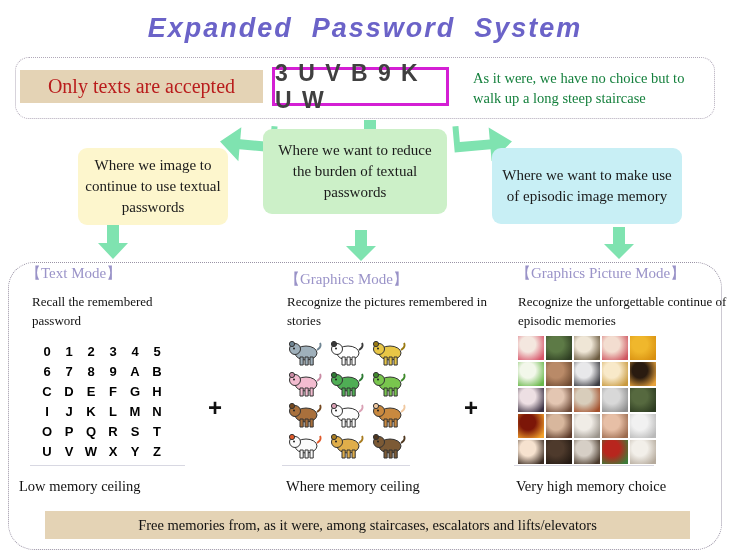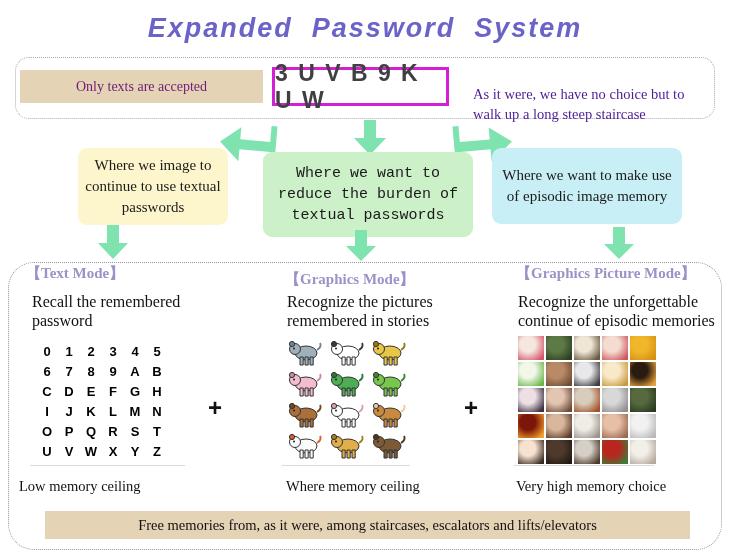--- a/index.html
+++ b/index.html
@@ -47,22 +47,22 @@
   #accepted-box {
     position: absolute;
     left: 20px;
     top: 70px;
     width: 243px;
     height: 33px;
     background: #e4d3b5;
     display: flex;
     align-items: center;
     justify-content: center;
-    font-size: 14px;
-    color: #701a75;
+    font-size: 20px;
+    color: #b91c1c;
   }
   #password-box {
     position: absolute;
     left: 272px;
     top: 67px;
     width: 177px;
     height: 39px;
     border: 3px solid #d41fd4;
     box-sizing: border-box;
     background: #ffffff;
@@ -71,25 +71,25 @@
     justify-content: center;
     font-family: "Liberation Sans", "DejaVu Sans", sans-serif;
     font-weight: bold;
     font-size: 23px;
     letter-spacing: 2px;
     color: #404040;
   }
   #staircase-note {
     position: absolute;
     left: 473px;
-    top: 84px;
+    top: 68px;
     width: 243px;
     font-size: 14.5px;
     line-height: 20px;
-    color: #4c1d95;
+    color: #15803d;
   }
 
   
   .fan-arrow {
     position: absolute;
   }
 
   
   .opt-box {
     position: absolute;
@@ -102,23 +102,22 @@
     font-size: 15px;
     line-height: 21px;
     color: #1a1a1a;
     padding: 4px 6px;
   }
   #opt-text {
     left: 78px;  top: 148px; width: 150px; height: 77px;
     background: #fdf6cd;
   }
   #opt-graphics {
-    left: 263px; top: 152px; width: 210px; height: 85px;
+    left: 263px; top: 129px; width: 184px; height: 85px;
     background: #ccf0c8;
-    font-family: Liberation Mono, monospace;
   }
   #opt-picture {
     left: 492px; top: 148px; width: 190px; height: 76px;
     background: #c8eff5;
   }
 
   
   .down-arrow { position: absolute; }
 
   
@@ -132,29 +131,28 @@
     border-radius: 26px;
     box-sizing: border-box;
     background: #ffffff;
   }
 
   .mode-title {
     position: absolute;
     font-size: 15px;
     color: #9a93c8;
     white-space: nowrap;
-    font-weight: bold;
   }
   #mode-title-text { left: 26px;  top: 264px; }
   #mode-title-graphics { left: 285px; top: 270px; }
   #mode-title-picture { left: 516px; top: 264px; }
 
   .mode-desc {
     position: absolute;
-    font-size: 16px;
+    font-size: 13px;
     line-height: 19px;
     color: #111;
   }
   #mode-desc-text     { left: 32px;  top: 292px; width: 170px; }
   #mode-desc-graphics { left: 287px; top: 292px; width: 200px; }
   #mode-desc-picture  { left: 518px; top: 292px; width: 210px; }
 
   
   #char-grid {
     position: absolute;

